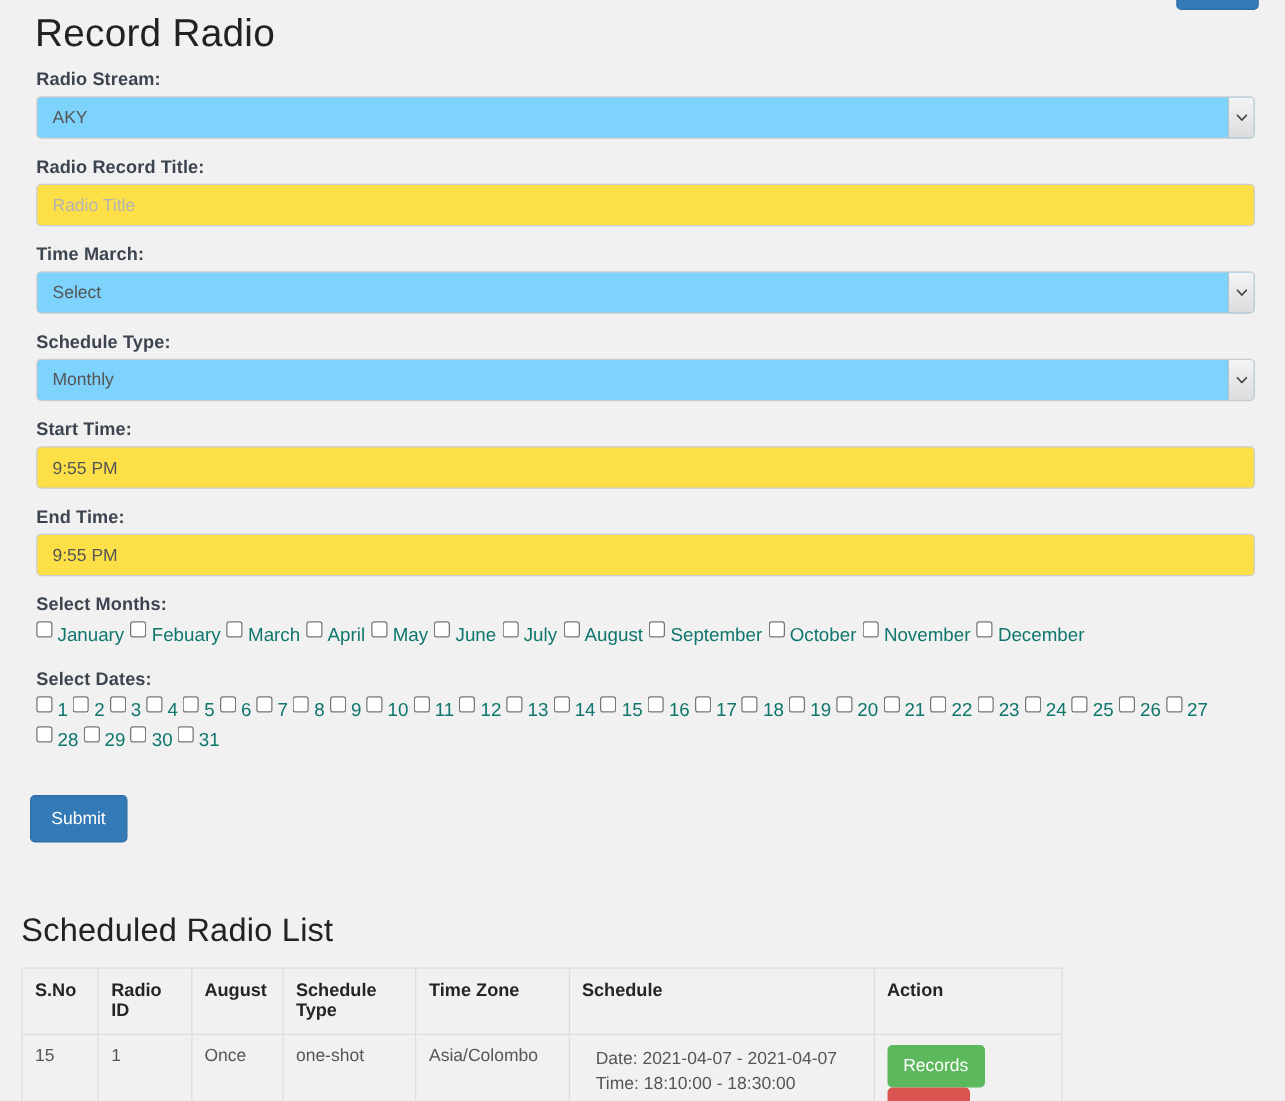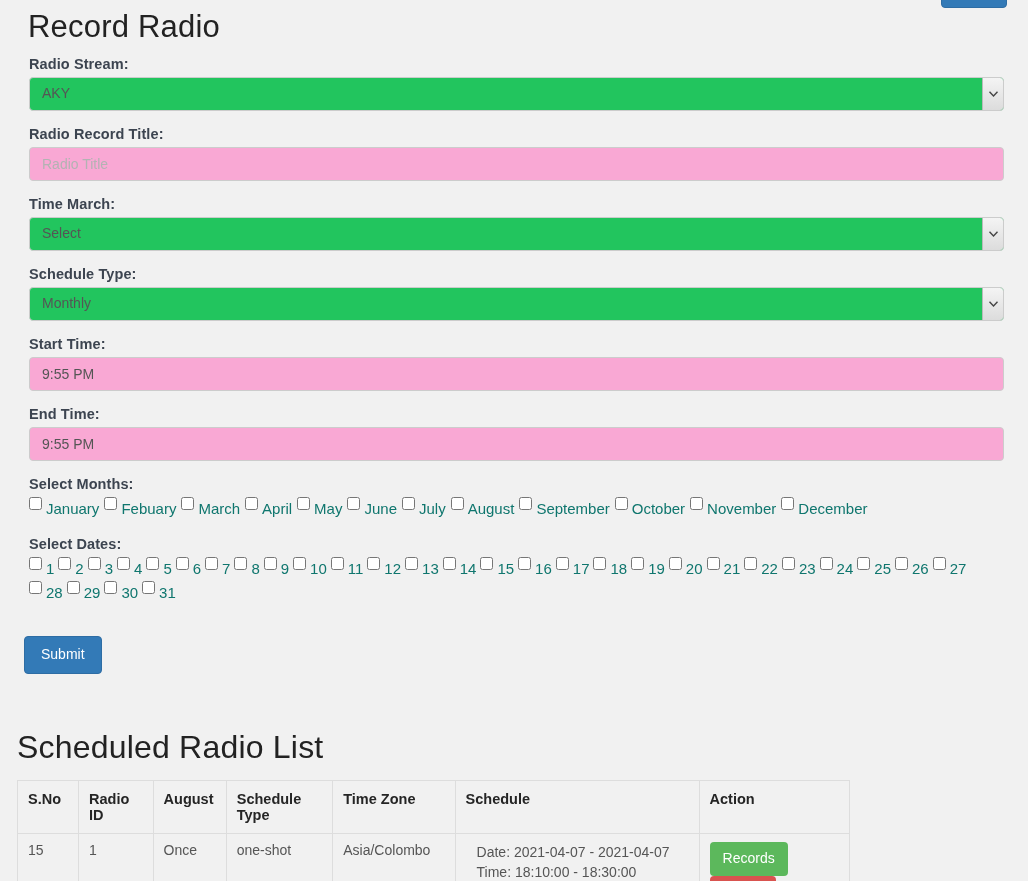--- a/index.html
+++ b/index.html
@@ -69,32 +69,32 @@
   .form-control {
     display: block;
     box-sizing: border-box;
     width: 975px;
     height: 34px;
     padding: 6px 12px;
     font-size: 14px;
     font-family: "Liberation Sans", sans-serif;
     line-height: 1.42857;
     color: #555;
-    background-color: #f9a8d4;
+    background-color: #fde047;
     border: 1px solid #ccc;
     border-radius: 4px;
     outline: none;
   }
   .form-control::placeholder { color: #b3b3b3; }
 
   select.form-control {
     -webkit-appearance: none;
     appearance: none;
     padding-right: 30px;
-    background: #22c55e;
+    background: #7dd3fc;
     padding-left: 12px;
   }
   
   .select-wrap {
     position: relative;
     width: 975px;
   }
   .select-arrow-btn {
     position: absolute;
     top: 1px;
@@ -146,21 +146,21 @@
     font-size: 14px;
     font-family: "Liberation Sans", sans-serif;
     padding: 8px 16px;
     border-radius: 4px;
     cursor: pointer;
     line-height: 1.42857;
   }
 
   
   h2.list-title {
-    font-size: 32px;
+    font-size: 26px;
     font-weight: 500;
     color: #222;
     margin: 55px 0 14px 5px;
     letter-spacing: 0.2px;
   }
 
   table.sched-table {
     border-collapse: collapse;
     width: 833px;
     margin-left: 5px;

